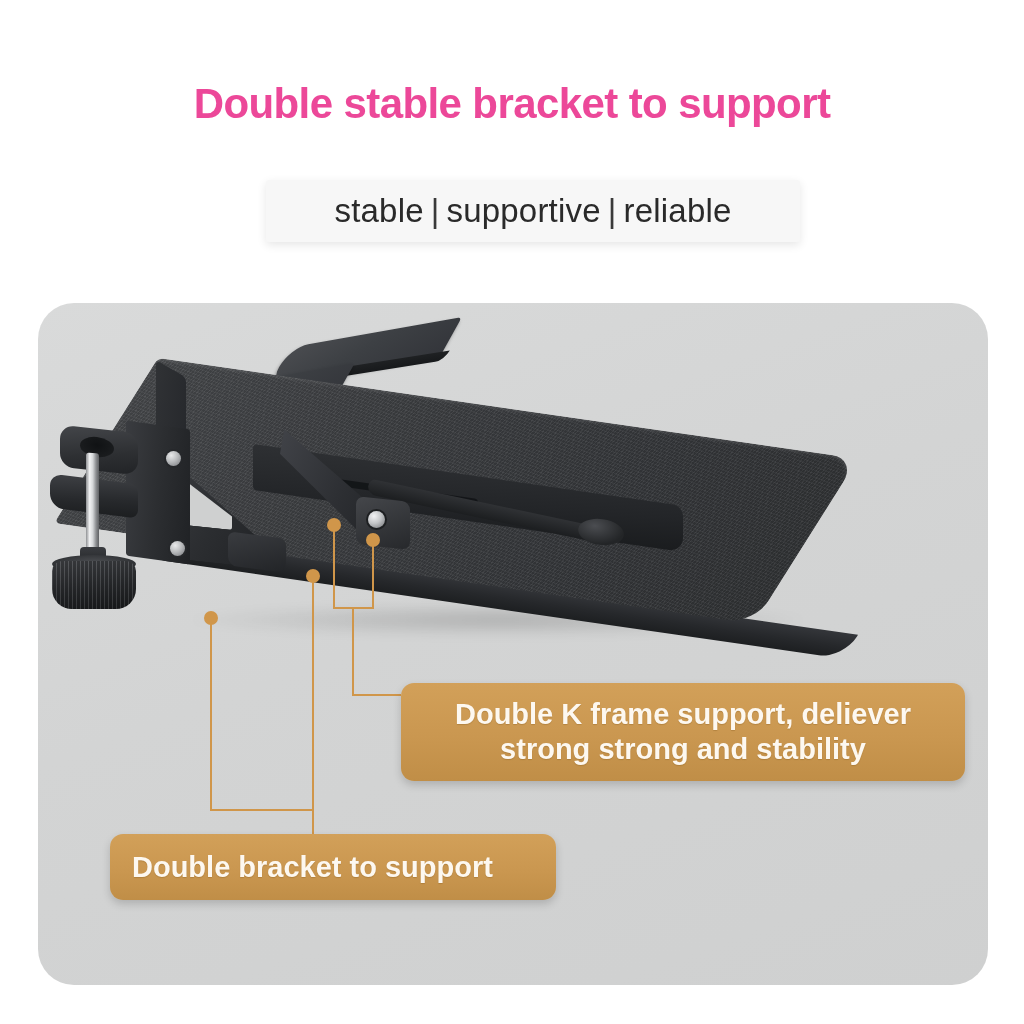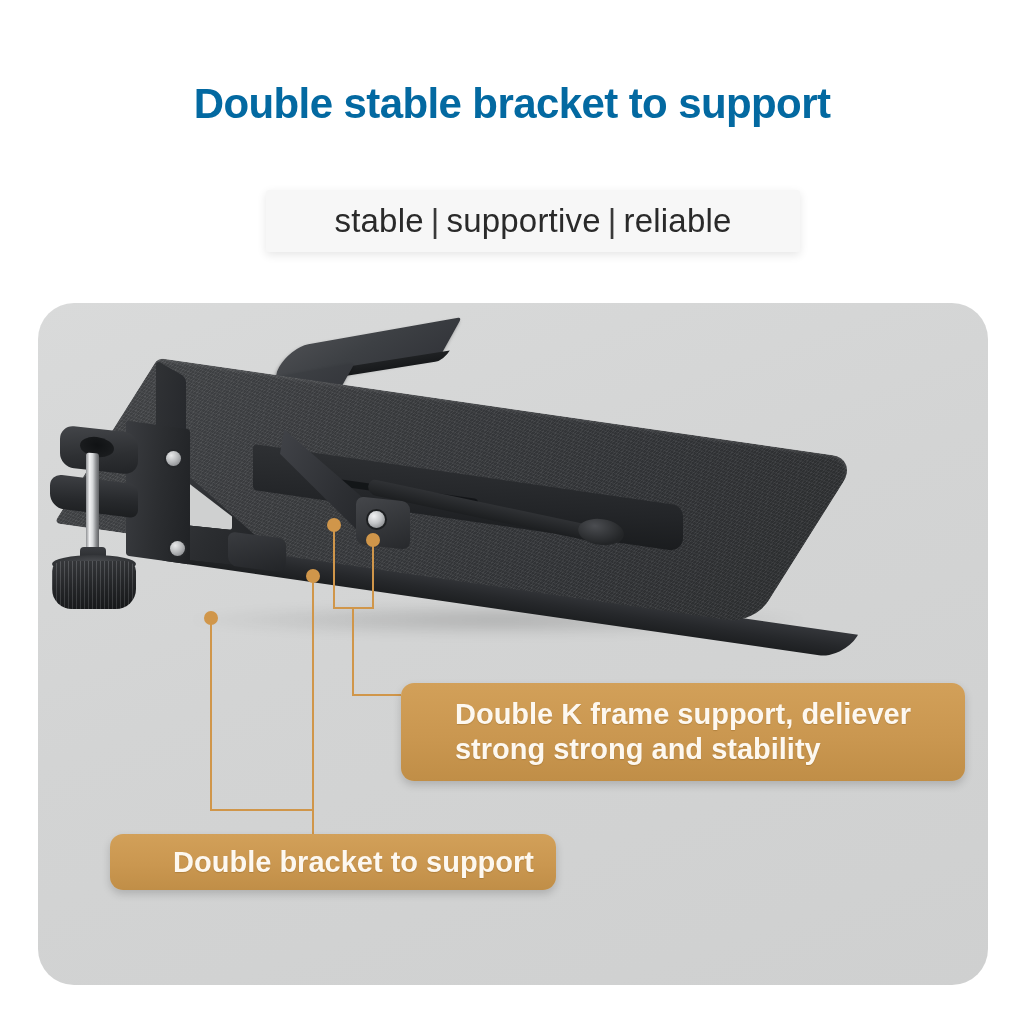--- a/index.html
+++ b/index.html
@@ -23,29 +23,29 @@
   
   .headline {
     position: absolute;
     left: 0;
     top: 80px;
     width: 1024px;
     text-align: center;
     font-size: 42px;
     font-weight: 700;
     letter-spacing: -0.6px;
-    color: #0369a1;
+    color: #ec4899;
     font-family: "Liberation Sans", sans-serif;
   }
 
   
   .subtitle-pill {
     position: absolute;
     left: 266px;
-    top: 190px;
+    top: 180px;
     width: 534px;
     height: 62px;
     background: #f7f7f7;
     border-radius: 3px;
     box-shadow: 0 3px 10px rgba(0,0,0,0.10);
     display: flex;
     align-items: center;
     justify-content: center;
   }
   .subtitle-text {
@@ -424,30 +424,31 @@
 
   .badge-k {
     left: 401px;
     top: 683px;
     width: 564px;
     height: 98px;
     padding: 0 20px;
     font-size: 29px;
     line-height: 1.22;
     justify-content: center;
+    text-align: center;
   }
 
   .badge-bracket {
     left: 110px;
     top: 834px;
     width: 446px;
-    height: 56px;
+    height: 66px;
     padding: 0 22px;
     font-size: 29px;
-    justify-content: flex-end;
+    justify-content: flex-start;
   }
 </style>
 </head>
 <body>
 
 <div id="stage">
 
   <div class="headline">Double stable bracket to support</div>
 
   <div class="subtitle-pill">

